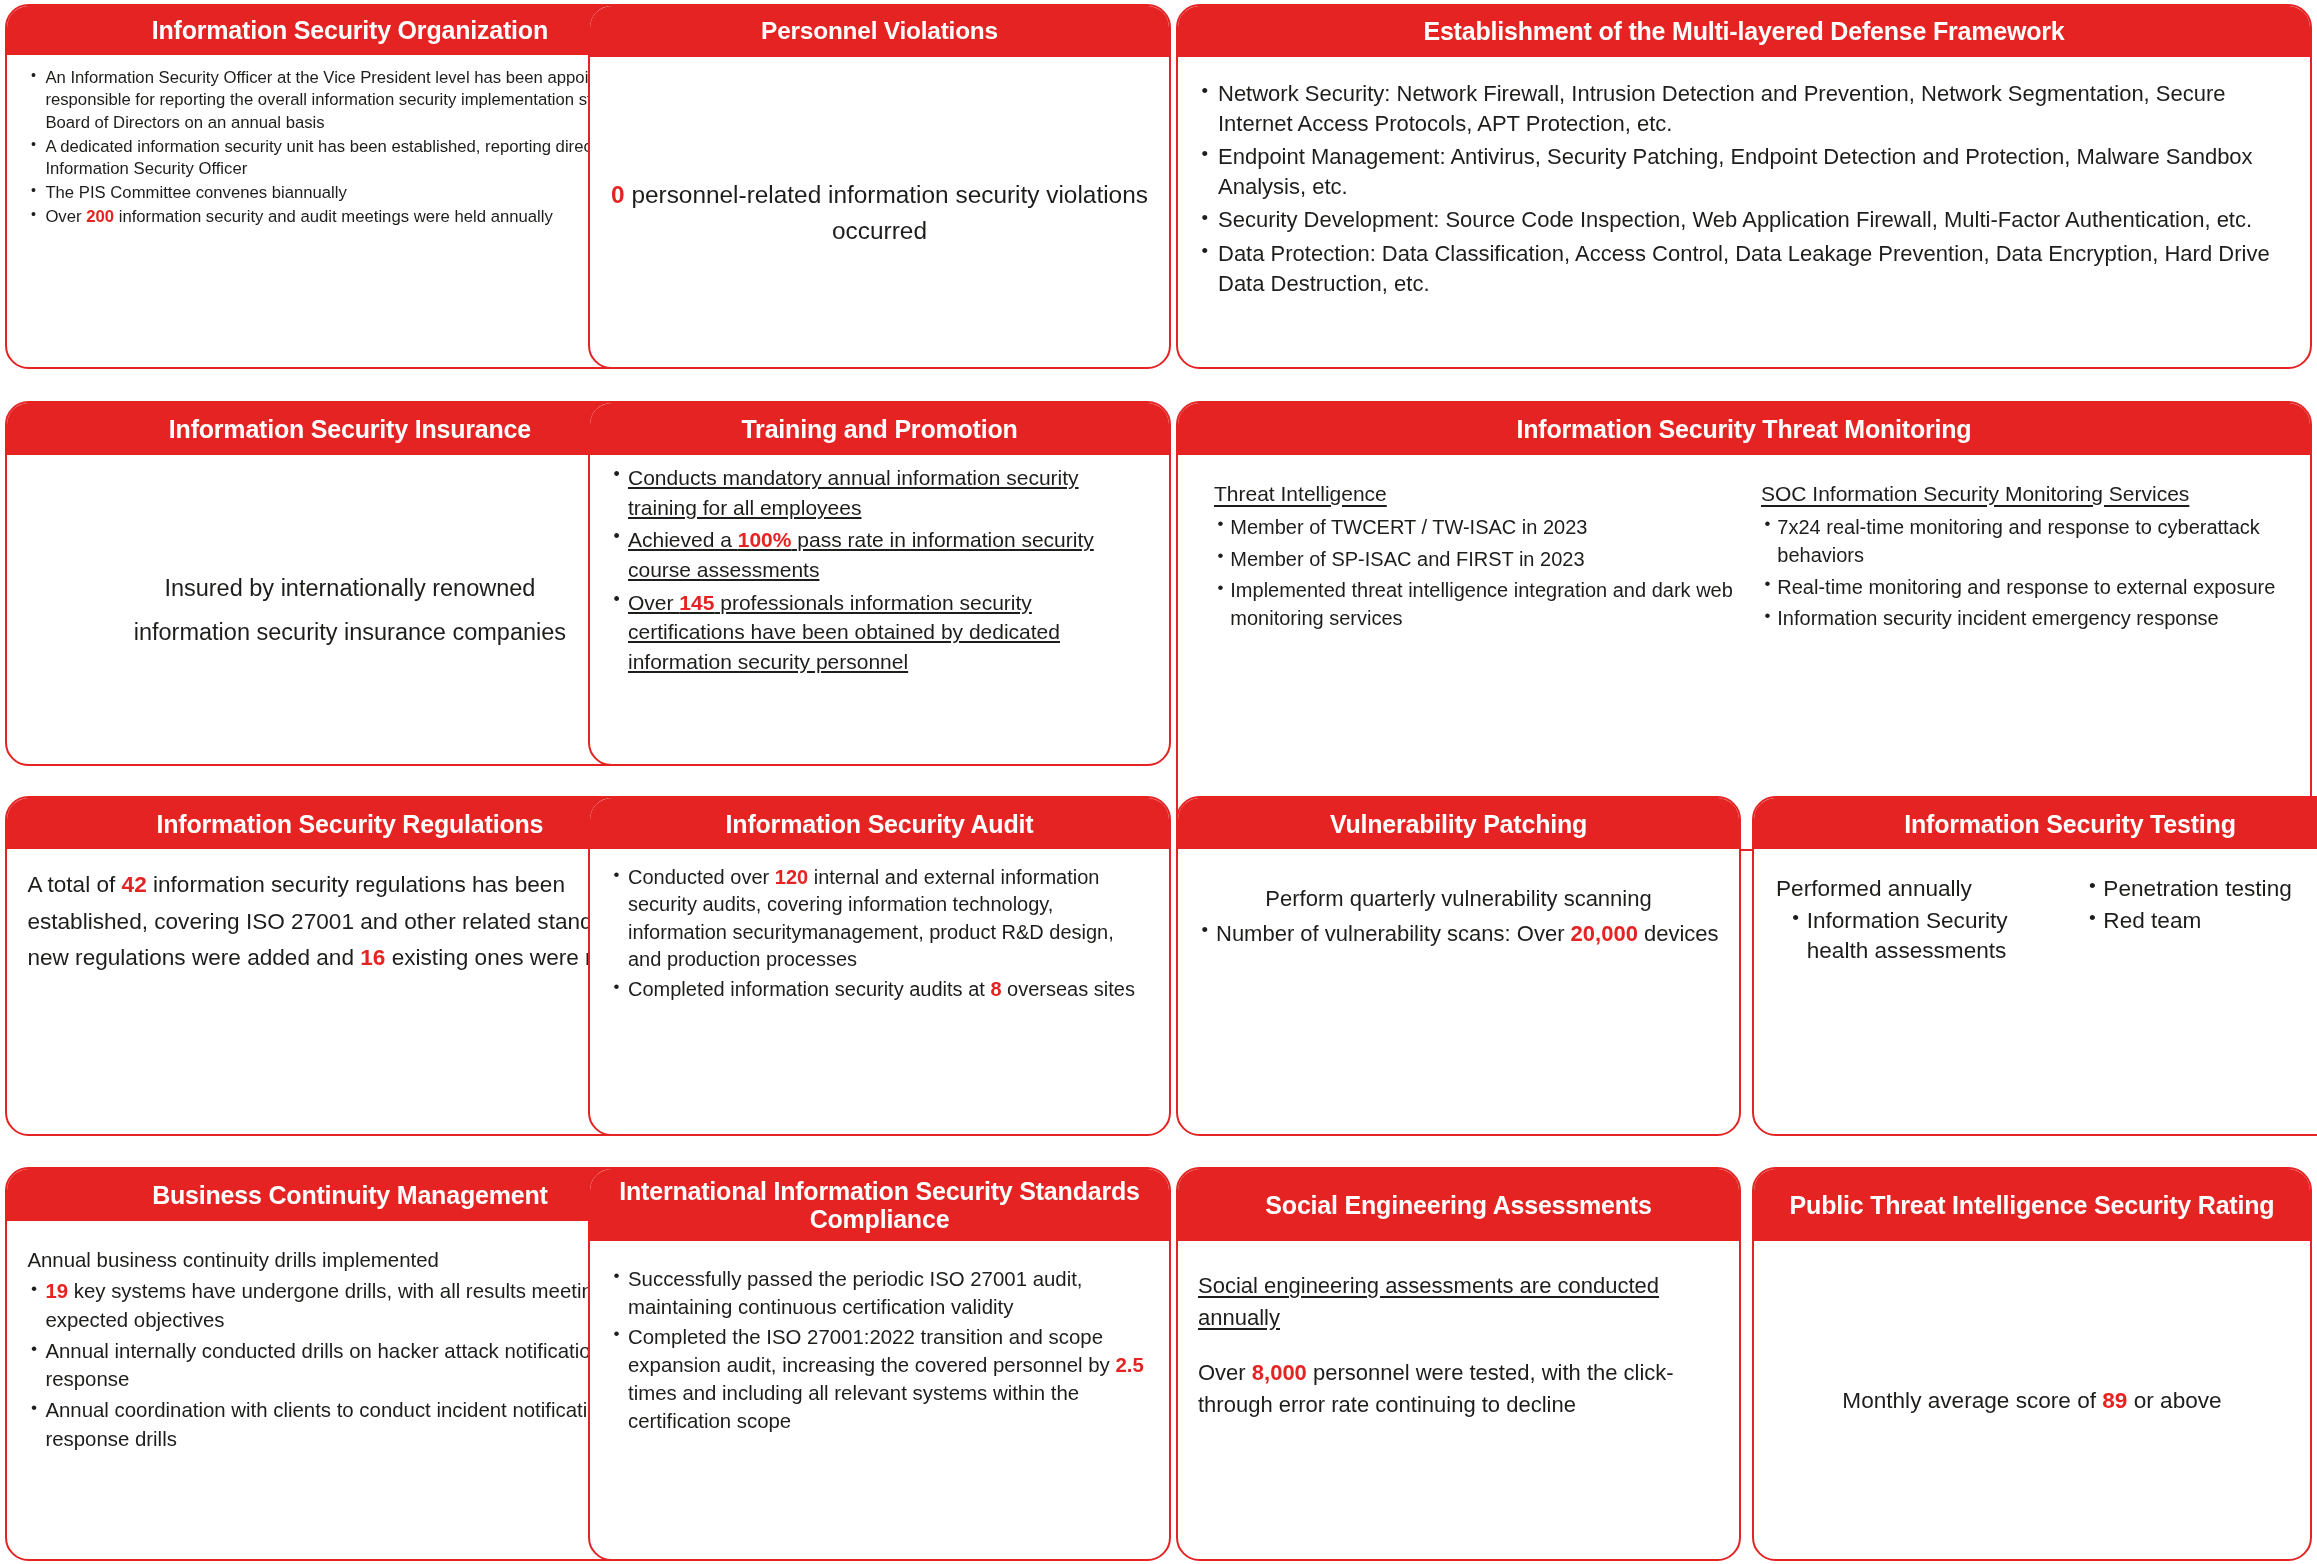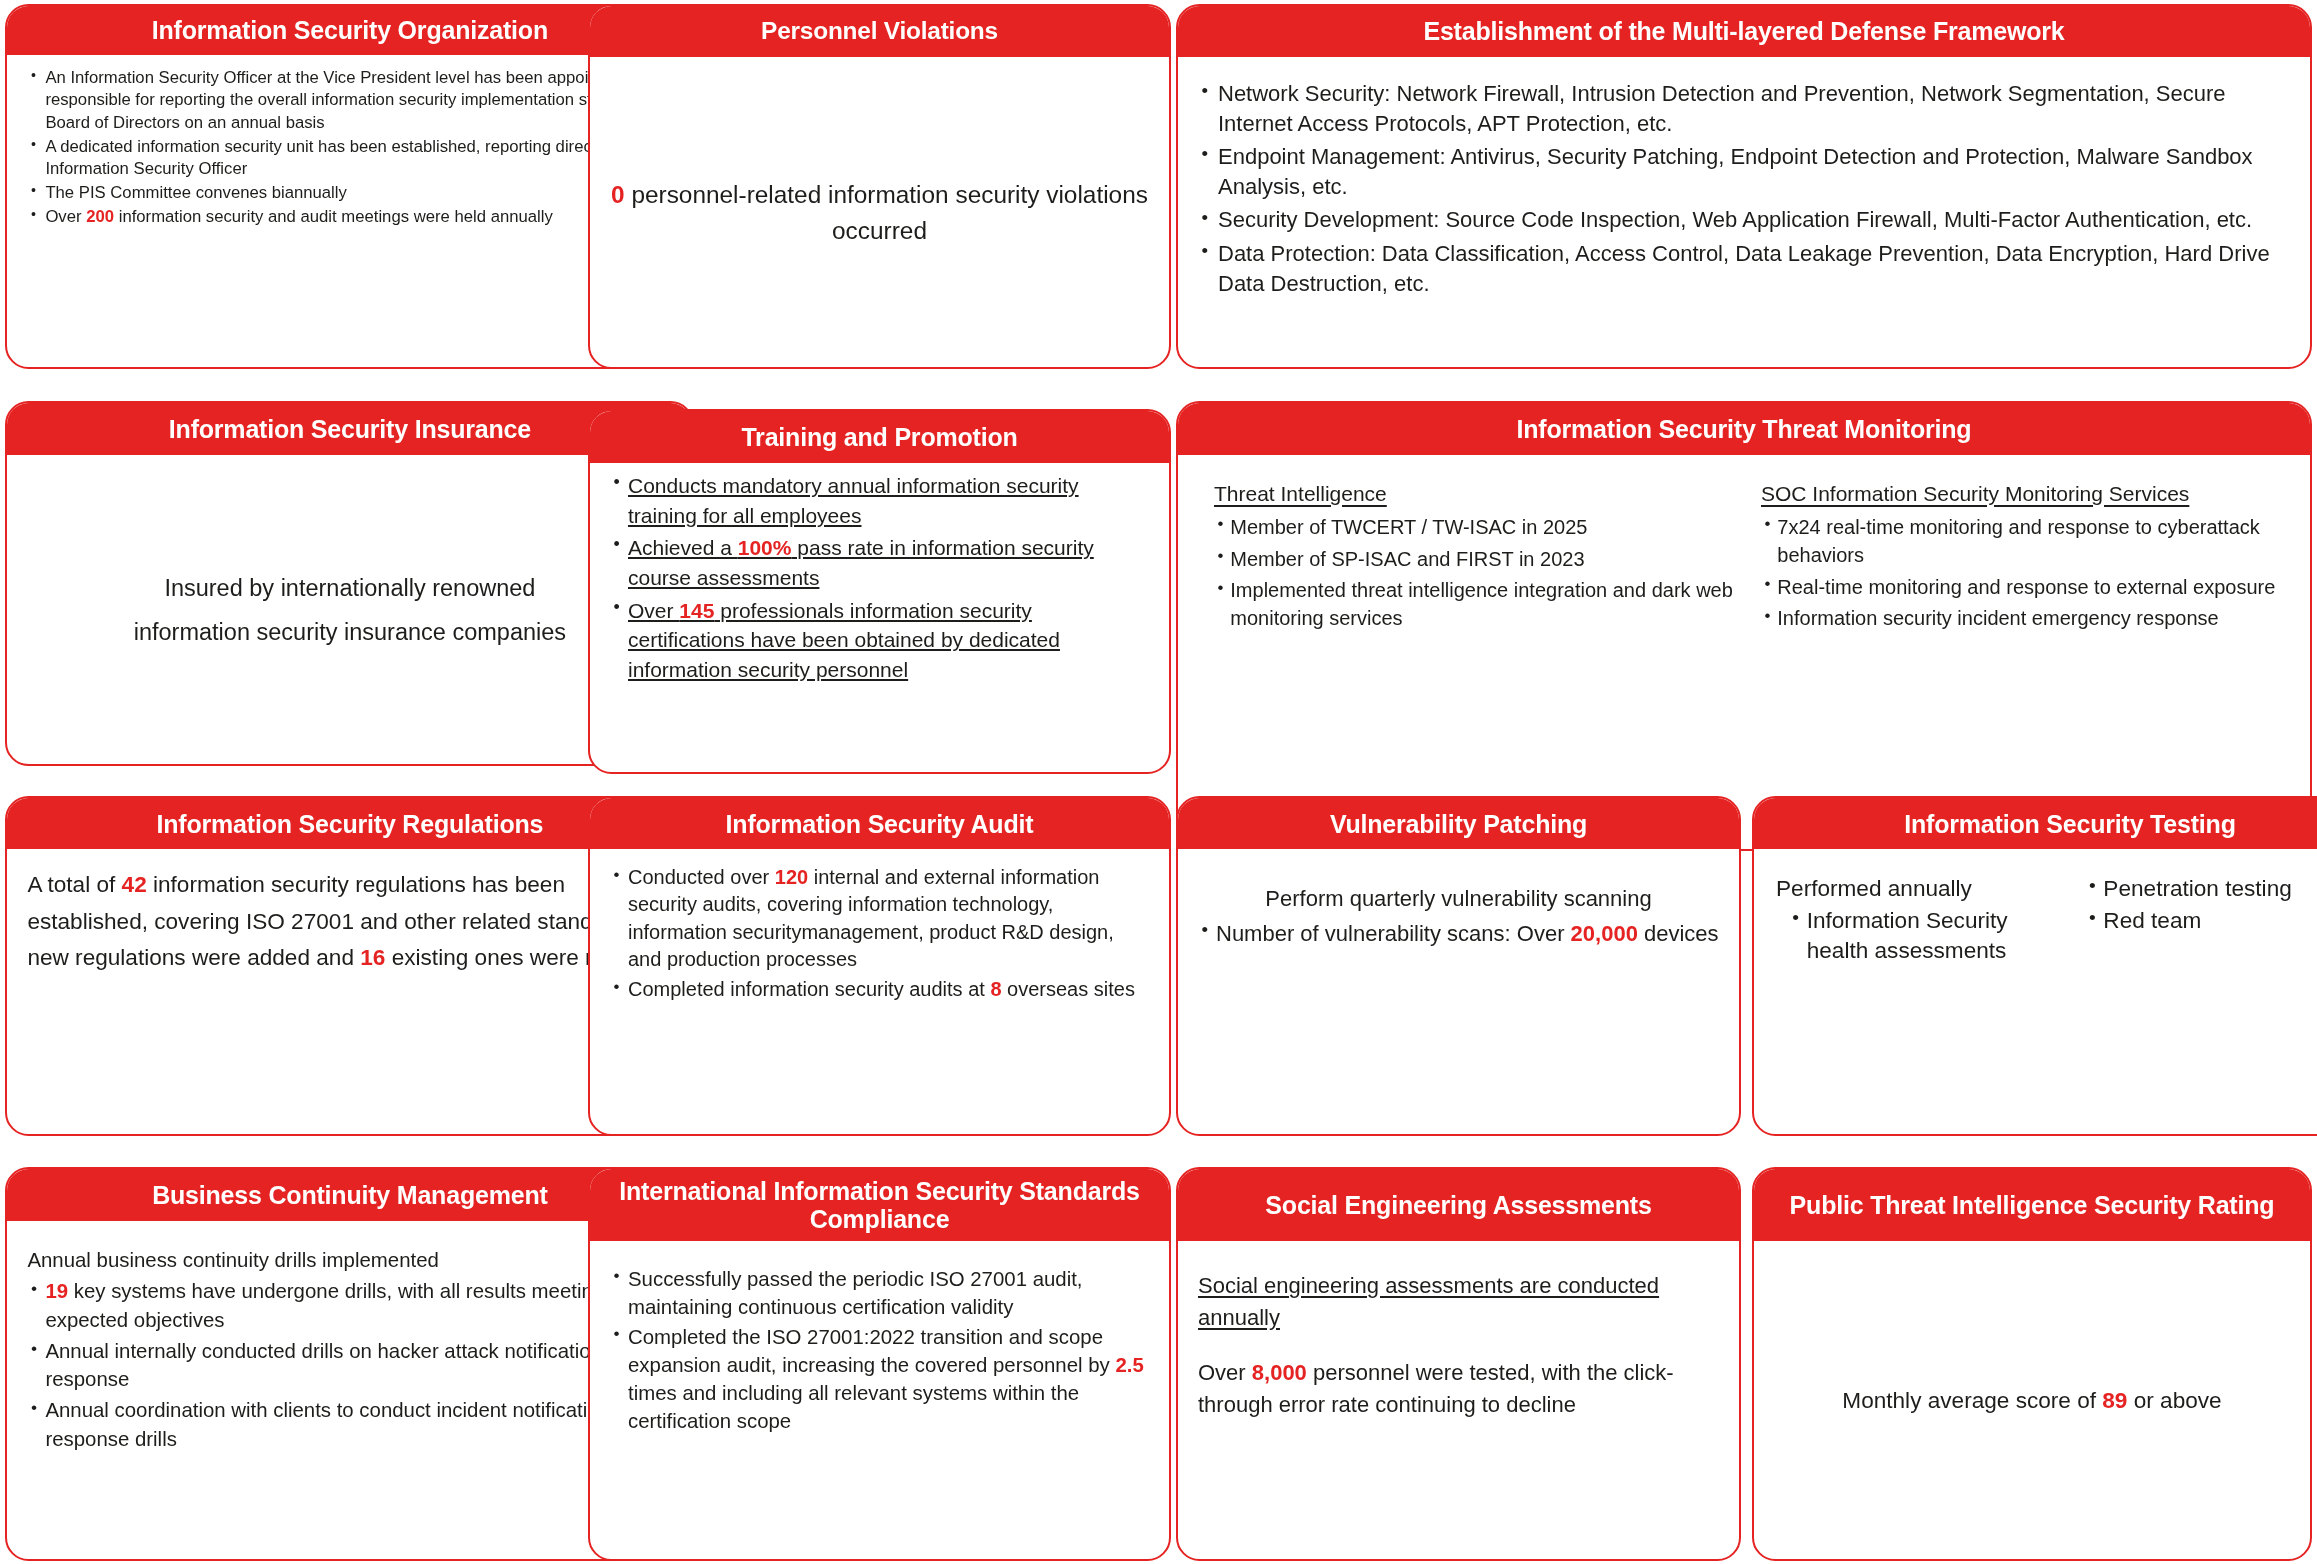--- a/index.html
+++ b/index.html
@@ -106,21 +106,21 @@
   #card-defense    { left: 1176px; top: 3.6px;    width: 1136px; height: 365px; }
   #card-defense .card-header { height: 51px; font-size: 25px; }
   #card-defense .card-body  { font-size: 22px; line-height: 1.36; padding-top: 22px; }
   #card-defense ul.blist > li { padding-left: 20px; margin-bottom: 3.6px; }
 
   
   #card-insurance  { left: 5.4px;    top: 401px;  width: 689px;  height: 365px; }
   #card-insurance .card-header { height: 52px; font-size: 25px; }
   #card-insurance .card-body  { font-size: 23.5px; line-height: 1.9; }
 
-  #card-training   { left: 588px;  top: 401px;  width: 583px;  height: 365px; margin-top: 8px; }
+  #card-training   { left: 588px;  top: 401px;  width: 583px;  height: 365px; }
   #card-training .card-header { height: 52px; font-size: 25px; }
   #card-training .card-body  { font-size: 21px; line-height: 1.42; padding-top: 8px; text-decoration: underline; }
   #card-training ul.blist > li { margin-bottom: 2.7px; }
 
   #card-monitoring { left: 1176px; top: 401px;  width: 1136px; height: 450px; }
   #card-monitoring .card-header { height: 52px; font-size: 25px; }
   #card-monitoring .card-body  { font-size: 20px; line-height: 1.40; padding: 23.5px 27px 12.7px 36px; }
   #card-monitoring .subhead { font-size: 21px; }
   #card-monitoring ul.blist > li { margin-bottom: 3.6px; padding-left: 16.3px; }
 
@@ -217,21 +217,21 @@
     </div>
   </div>
 
   <div class="card" id="card-monitoring">
     <div class="card-header">Information Security Threat Monitoring</div>
     <div class="card-body">
       <div class="twocol">
         <div class="col">
           <span class="subhead">Threat Intelligence</span>
           <ul class="blist">
-            <li>Member of TWCERT / TW-ISAC in 2025</li>
+            <li>Member of TWCERT / TW-ISAC in 2023</li>
             <li>Member of SP-ISAC and FIRST in 2023</li>
             <li>Implemented threat intelligence integration and dark web monitoring services</li>
           </ul>
         </div>
         <div class="col">
           <span class="subhead">SOC Information Security Monitoring Services</span>
           <ul class="blist">
             <li>7x24 real-time monitoring and response to cyberattack behaviors</li>
             <li>Real-time monitoring and response to external exposure</li>
             <li>Information security incident emergency response</li>

